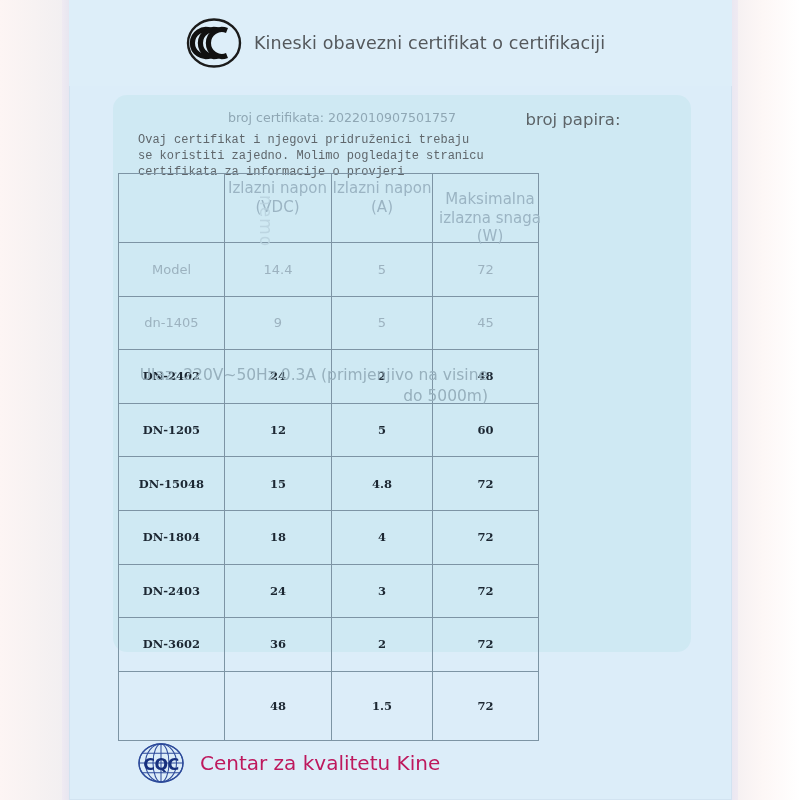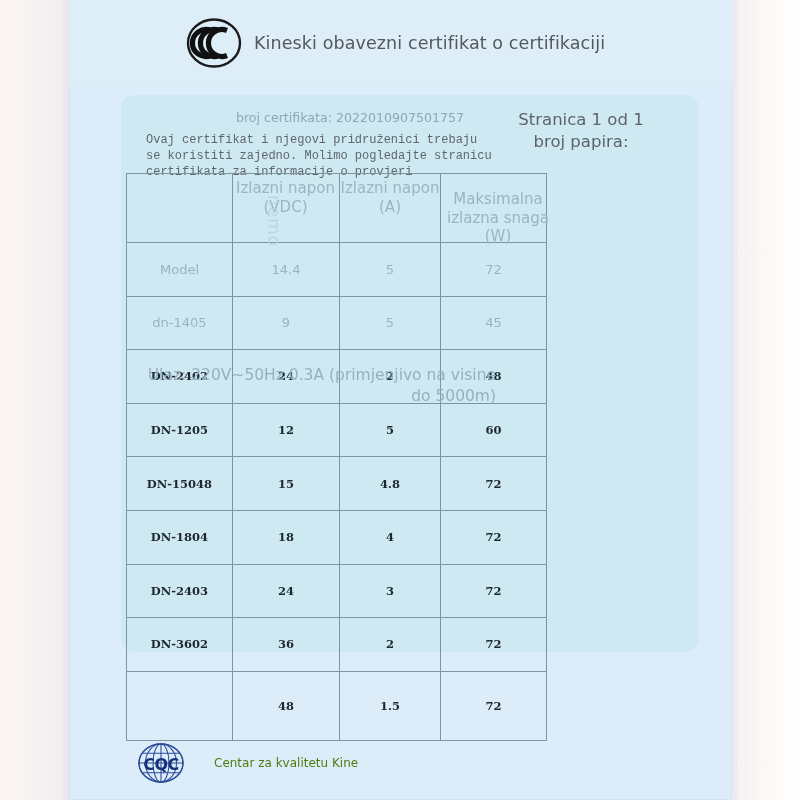--- a/index.html
+++ b/index.html
@@ -76,21 +76,21 @@
     margin-left: 12px;
     font-size: 17.5px;
     color: #54585c;
     letter-spacing: .1px;
     white-space: nowrap;
   }
 
   
   #content-card {
     position: absolute;
-    left: 52px;
+    left: 44px;
     top: 95px;
     width: 578px;
     height: 557px;
     background: #cfe9f3;
     border-radius: 14px;
   }
 
   
   .cert-number {
     position: absolute;
@@ -210,23 +210,23 @@
     align-items: center;
     padding-left: 67px;
     box-sizing: border-box;
   }
   .cqc-mark {
     width: 50px;
     height: 50px;
     flex: 0 0 auto;
   }
   .footer-title {
-    margin-left: 28px;
-    font-size: 12px;
-    color: #4d7c0f;
+    margin-left: 14px;
+    font-size: 20px;
+    color: #be185d;
     white-space: nowrap;
   }
 </style>
 </head>
 <body>
 
 <div id="stage">
 
   <div class="gutter left"></div>
   <div class="gutter right"></div>
@@ -245,21 +245,20 @@
         </svg>
       </span>
       <span class="header-title">Kineski obavezni certifikat o certifikaciji</span>
     </div>
 
     <div id="content-card">
 
       <div class="cert-number">broj certifikata: 2022010907501757</div>
 
       <div class="page-count">
-        <div>Stranica 1 od 1</div>
         <div>broj papira:</div>
       </div>
 
       <div class="notice">Ovaj certifikat i njegovi pridruženici trebaju se koristiti zajedno. Molimo pogledajte stranicu certifikata za informacije o provjeri</div>
 
       <table id="spec-table">
         <colgroup>
           <col class="c0">
             <col class="c1">
             <col class="c2">

